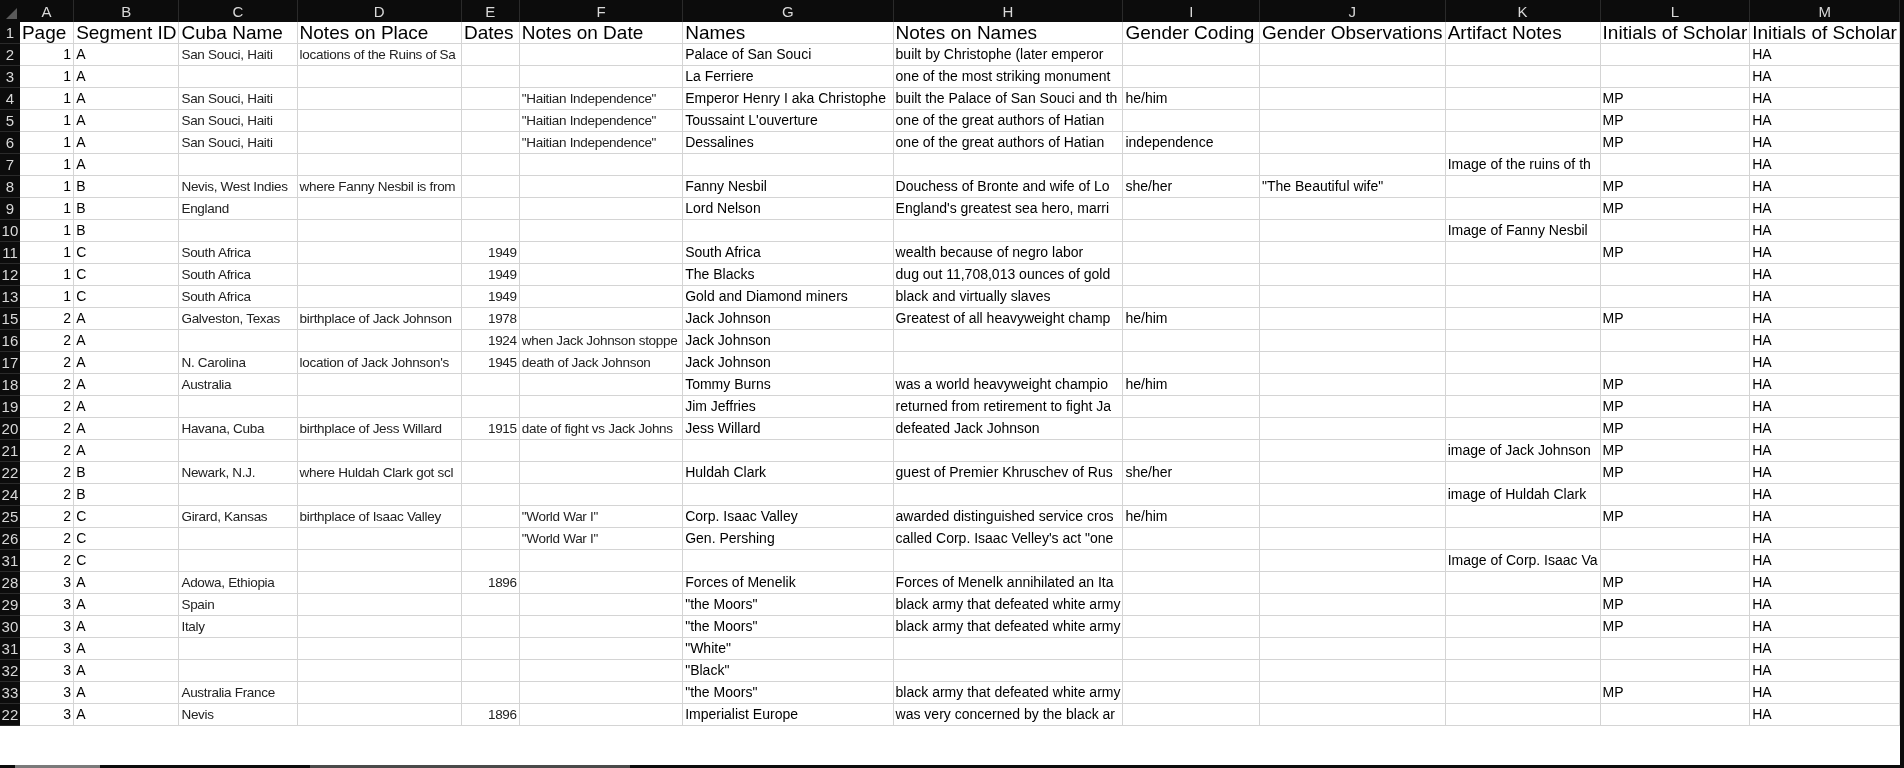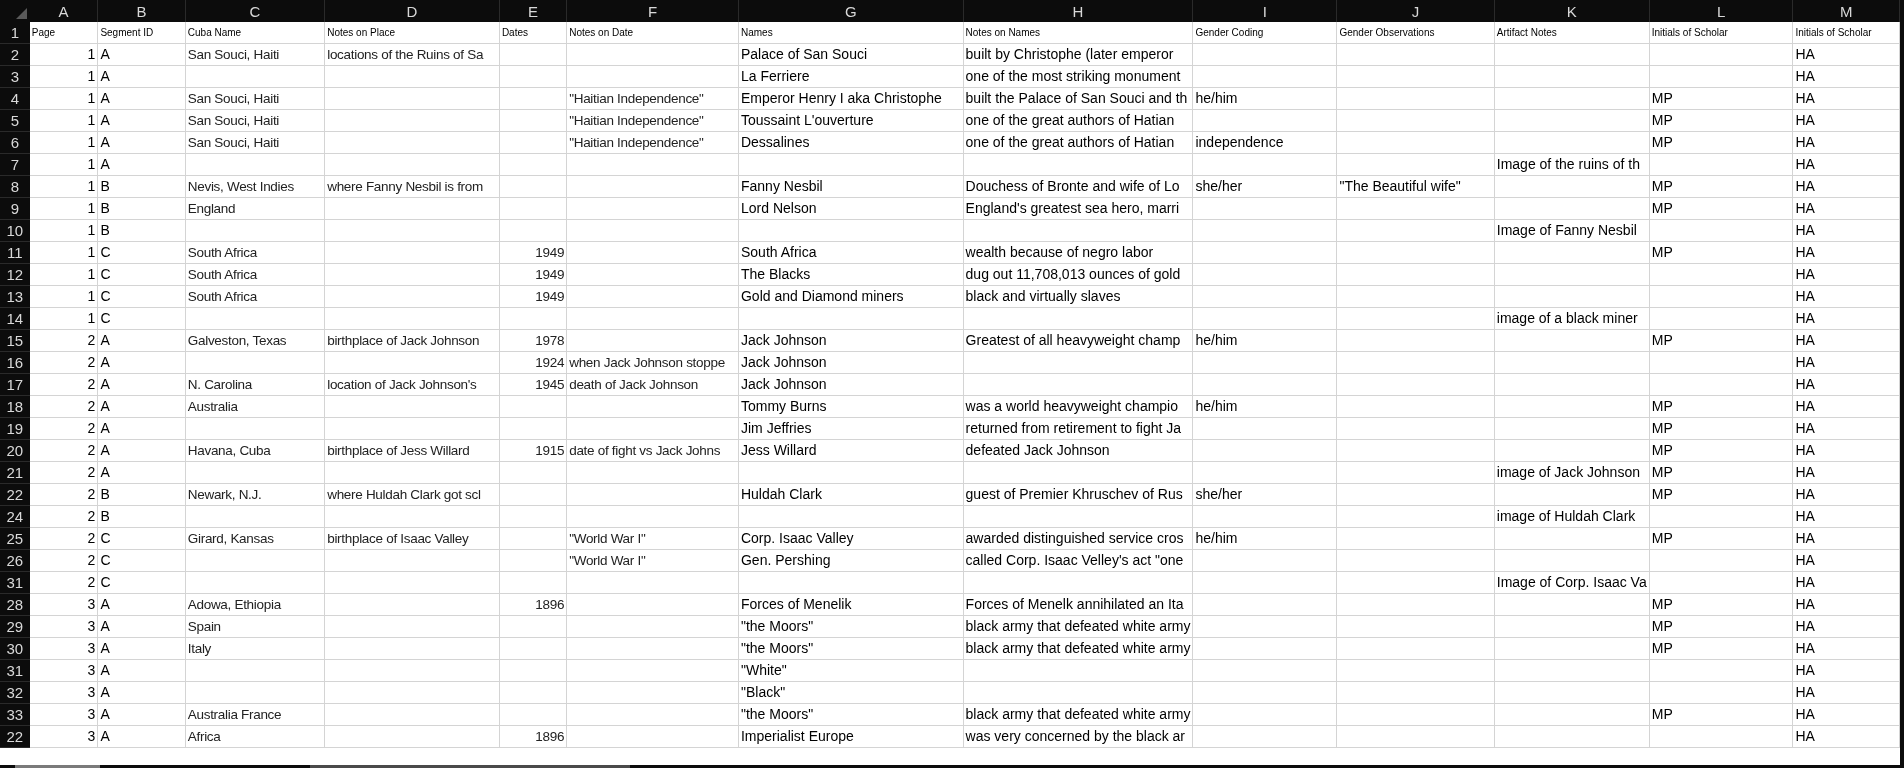--- a/index.html
+++ b/index.html
@@ -6,21 +6,21 @@
   body { width:1904px; height:768px; overflow:hidden; position:relative; font-family:"Liberation Sans", sans-serif; }
   .sheet { position:absolute; left:0; top:0; width:1900px; height:765px; overflow:hidden; background:#ffffff; }
   table { border-collapse:collapse; table-layout:fixed; }
   th.colhdr { background:#0c0c0c; color:#d9d9d9; font-weight:normal; font-size:15px; height:22px; padding:0; text-align:center; border-right:1px solid #2a2a2a; }
   th.corner { background:#0c0c0c; position:relative; width:28px; }
   th.corner .tri { position:absolute; right:3px; bottom:3px; width:0; height:0; border-left:11px solid transparent; border-bottom:11px solid #5a5a5a; }
   td.rownum { background:#0c0c0c; color:#d9d9d9; font-size:15px; text-align:center; padding:0; border-bottom:1px solid #2a2a2a; }
   td.cell { height:21px; padding:0 2px; font-size:14px; color:#000; white-space:nowrap; overflow:hidden; border-right:1px solid #d4d4d4; border-bottom:1px solid #d4d4d4; line-height:21px; }
   td.num { text-align:right; }
   td.narrow { font-family:"Liberation Sans", sans-serif; font-size:13.5px; letter-spacing:-0.3px; color:#222; }
-  td.hdrcell { font-size:10px; }
+  td.hdrcell { font-size:19px; }
   .scrollbar { position:absolute; left:0; top:765px; width:1904px; height:3px; background:#0c0c0c; }
   .scrollbar .thumb { position:absolute; top:0; height:3px; background:#7a7a7a; }
   .rightedge { position:absolute; left:1900px; top:0; width:4px; height:768px; background:#0c0c0c; }
 </style>
 </head>
 <body>
 
 <div class="sheet">
   <table id="grid">
     <colgroup id="cols">
@@ -262,36 +262,20 @@
           <td class="cell narrow"></td>
           <td class="cell">Gold and Diamond miners</td>
           <td class="cell">black and virtually slaves</td>
           <td class="cell"></td>
           <td class="cell"></td>
           <td class="cell"></td>
           <td class="cell"></td>
           <td class="cell">HA</td>
         </tr>
         <tr>
-          <td class="rownum">14</td>
-          <td class="cell num">1</td>
-          <td class="cell">C</td>
-          <td class="cell narrow"></td>
-          <td class="cell narrow"></td>
-          <td class="cell num narrow"></td>
-          <td class="cell narrow"></td>
-          <td class="cell"></td>
-          <td class="cell"></td>
-          <td class="cell"></td>
-          <td class="cell"></td>
-          <td class="cell">image of a black miner</td>
-          <td class="cell"></td>
-          <td class="cell">HA</td>
-        </tr>
-        <tr>
           <td class="rownum">15</td>
           <td class="cell num">2</td>
           <td class="cell">A</td>
           <td class="cell narrow">Galveston, Texas</td>
           <td class="cell narrow">birthplace of Jack Johnson</td>
           <td class="cell num narrow">1978</td>
           <td class="cell narrow"></td>
           <td class="cell">Jack Johnson</td>
           <td class="cell">Greatest of all heavyweight champ</td>
           <td class="cell">he/him</td>
@@ -569,21 +553,21 @@
           <td class="cell"></td>
           <td class="cell"></td>
           <td class="cell"></td>
           <td class="cell">MP</td>
           <td class="cell">HA</td>
         </tr>
         <tr>
           <td class="rownum">22</td>
           <td class="cell num">3</td>
           <td class="cell">A</td>
-          <td class="cell narrow">Africa</td>
+          <td class="cell narrow">Nevis</td>
           <td class="cell narrow"></td>
           <td class="cell num narrow">1896</td>
           <td class="cell narrow"></td>
           <td class="cell">Imperialist Europe</td>
           <td class="cell">was very concerned by the black ar</td>
           <td class="cell"></td>
           <td class="cell"></td>
           <td class="cell"></td>
           <td class="cell"></td>
           <td class="cell">HA</td>

